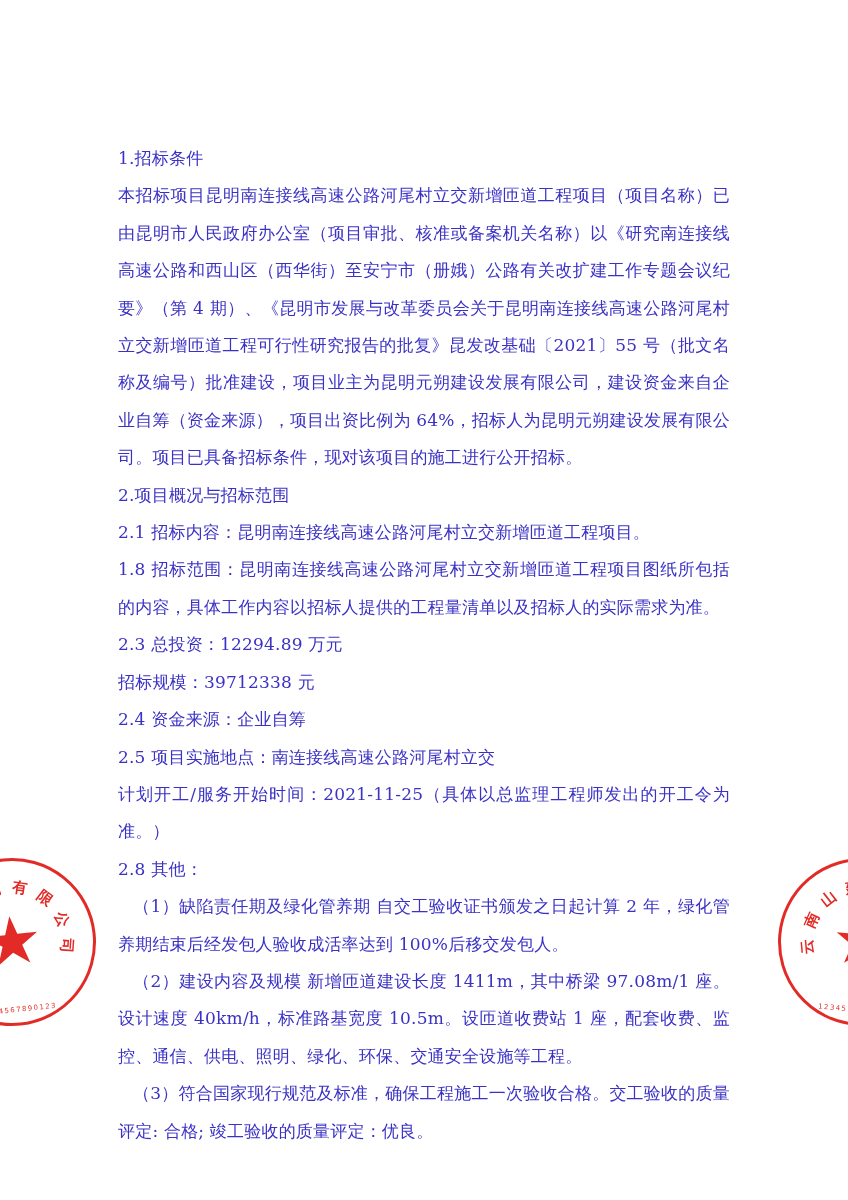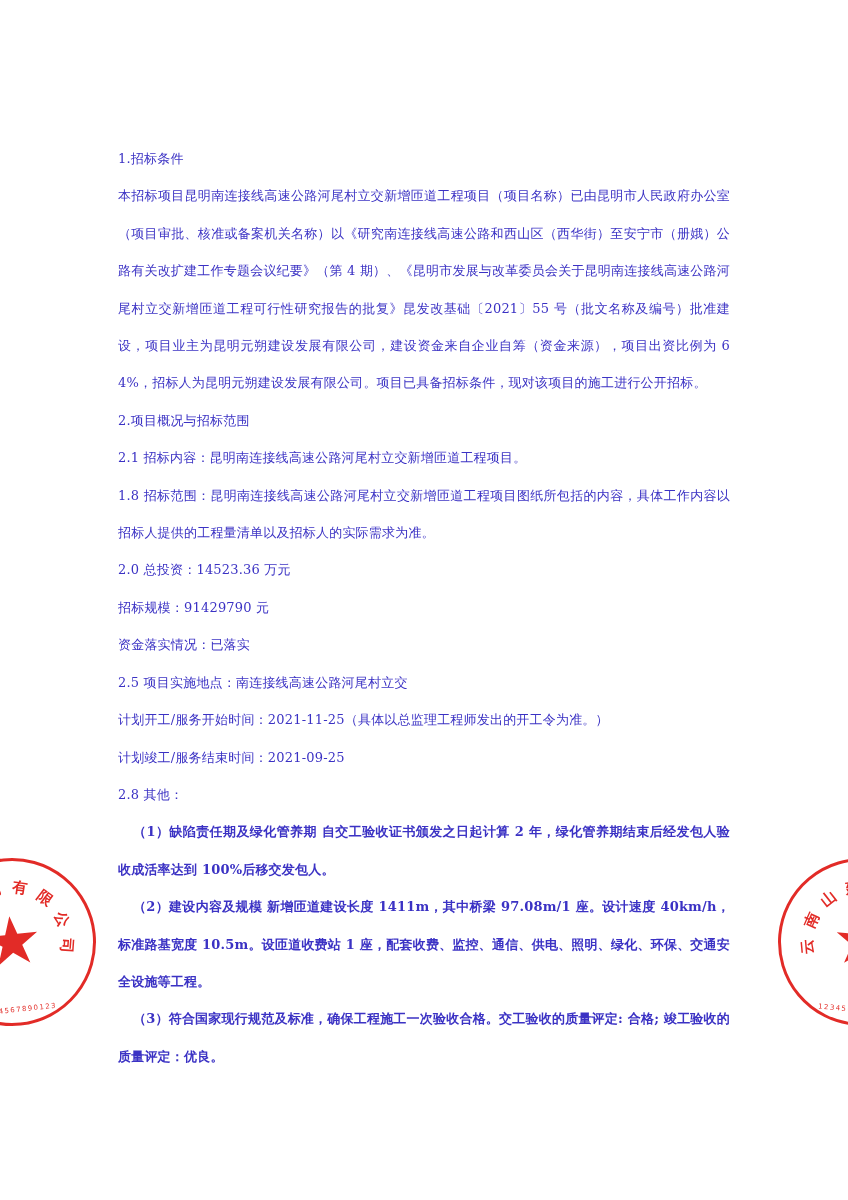--- a/index.html
+++ b/index.html
@@ -16,35 +16,34 @@
     font-family: "DejaVu Serif", "Liberation Serif", serif;
   }
   .doc-body {
     position: absolute;
     left: 118px;
     top: 140px;
     width: 612px;
   }
   .para {
     color: #3b32c4;
-    font-size: 13px;
+    font-size: 17px;
     line-height: 37.4px;
     letter-spacing: 0.2px;
     text-align: justify;
     text-justify: inter-ideograph;
     margin: 0;
     white-space: pre-wrap;
     word-break: break-all;
   }
   .para.indent1 {
     text-indent: 0;
   }
   .para.indent-sub {
     text-indent: 15px;
-    font-weight: bold;
   }
   
   .seal {
     position: absolute;
     border-radius: 50%;
     border: 3px solid #e01a15;
     box-sizing: border-box;
     opacity: 0.92;
   }
   .seal-left {
@@ -109,26 +108,25 @@
 <body>
 
 <div class="page">
 
   <div class="doc-body">
       <p class="para indent1">1.招标条件</p>
       <p class="para indent1">本招标项目昆明南连接线高速公路河尾村立交新增匝道工程项目（项目名称）已由昆明市人民政府办公室（项目审批、核准或备案机关名称）以《研究南连接线高速公路和西山区（西华街）至安宁市（册娥）公路有关改扩建工作专题会议纪要》（第 4 期）、《昆明市发展与改革委员会关于昆明南连接线高速公路河尾村立交新增匝道工程可行性研究报告的批复》昆发改基础〔2021〕55 号（批文名称及编号）批准建设，项目业主为昆明元朔建设发展有限公司，建设资金来自企业自筹（资金来源），项目出资比例为 64%，招标人为昆明元朔建设发展有限公司。项目已具备招标条件，现对该项目的施工进行公开招标。</p>
       <p class="para indent1">2.项目概况与招标范围</p>
       <p class="para indent1">2.1 招标内容：昆明南连接线高速公路河尾村立交新增匝道工程项目。</p>
       <p class="para indent1">1.8 招标范围：昆明南连接线高速公路河尾村立交新增匝道工程项目图纸所包括的内容，具体工作内容以招标人提供的工程量清单以及招标人的实际需求为准。</p>
-      <p class="para indent1">2.0 总投资：14523.36 万元</p>
-      <p class="para indent1">招标规模：91429790 元</p>
-      <p class="para indent1">资金落实情况：已落实</p>
+      <p class="para indent1">2.3 总投资：12294.89 万元</p>
+      <p class="para indent1">招标规模：39712338 元</p>
+      <p class="para indent1">2.4 资金来源：企业自筹</p>
       <p class="para indent1">2.5 项目实施地点：南连接线高速公路河尾村立交</p>
       <p class="para indent1">计划开工/服务开始时间：2021-11-25（具体以总监理工程师发出的开工令为准。）</p>
-      <p class="para indent1">计划竣工/服务结束时间：2021-09-25</p>
       <p class="para indent1">2.8 其他：</p>
       <p class="para indent-sub">（1）缺陷责任期及绿化管养期 自交工验收证书颁发之日起计算 2 年，绿化管养期结束后经发包人验收成活率达到 100%后移交发包人。</p>
       <p class="para indent-sub">（2）建设内容及规模 新增匝道建设长度 1411m，其中桥梁 97.08m/1 座。设计速度 40km/h，标准路基宽度 10.5m。设匝道收费站 1 座，配套收费、监控、通信、供电、照明、绿化、环保、交通安全设施等工程。</p>
       <p class="para indent-sub">（3）符合国家现行规范及标准，确保工程施工一次验收合格。交工验收的质量评定: 合格; 竣工验收的质量评定：优良。</p>
     </div>
 
   <div class="seal seal-left">
     <div class="seal-inner">
       <div class="seal-star"></div>
       <div class="seal-arc-text">

